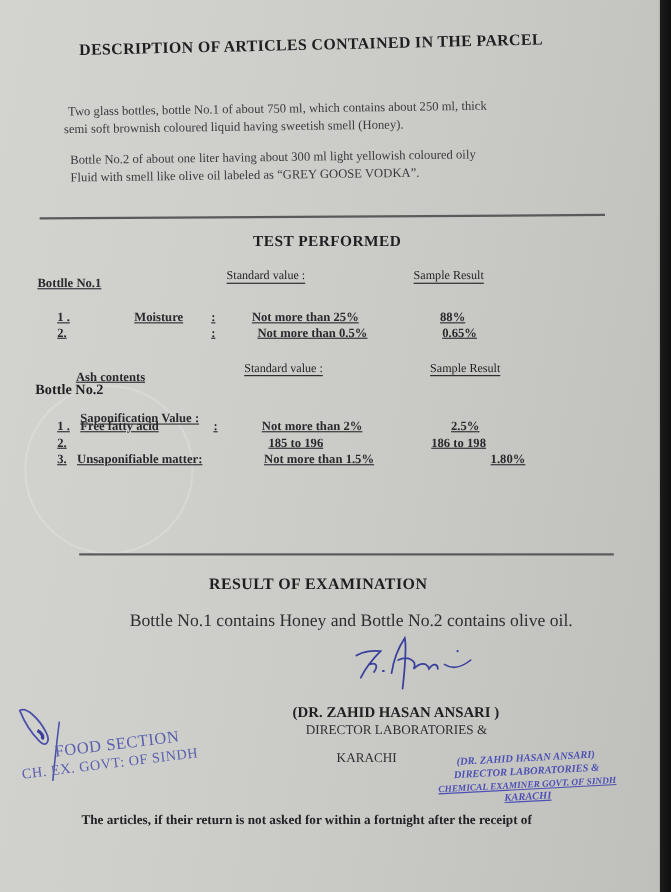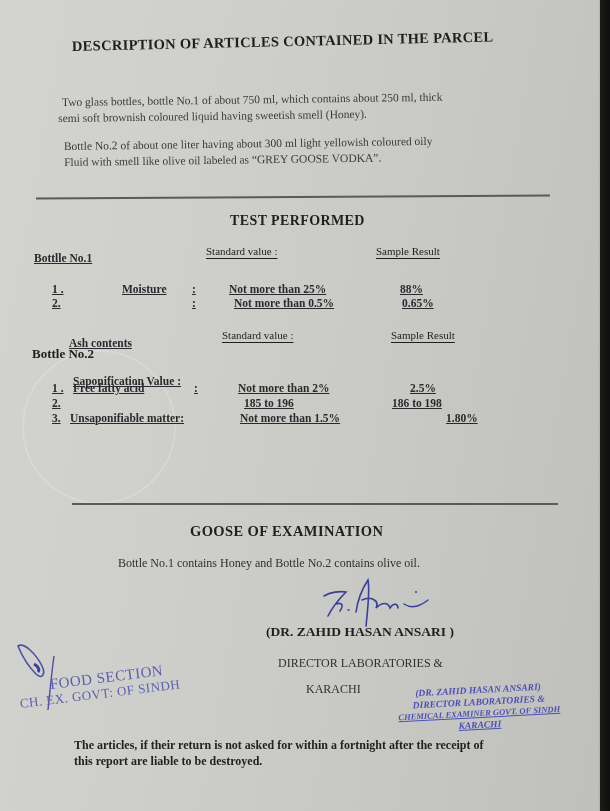--- a/index.html
+++ b/index.html
@@ -102,47 +102,46 @@
   </div>
   <div>
     <div class="abs row" style="left:52px; top:412px;">3.</div>
     <div class="abs row" style="left:70px; top:412px;">Unsaponifiable matter:</div>
     <div class="abs row" style="left:240px; top:412px;">Not more than 1.5%</div>
     <div class="abs row" style="left:402px; top:412px;margin-left:44px;">1.80%</div>
   </div>
 
   <div class="rule" style="left:72px; top:503px; width:486px;"></div>
 
-  <div class="abs section-head" style="left:190px; top:523px; font-size:14.5px;">GOOSE OF EXAMINATION</div>
-  <div class="abs" style="left:118px; top:556px; font-size:12px; color:#2f2f33;">Bottle No.1  contains Honey  and  Bottle No.2  contains olive oil.</div>
+  <div class="abs section-head" style="left:190px; top:523px; font-size:14.5px;">RESULT OF EXAMINATION</div>
+  <div class="abs" style="left:118px; top:556px; font-size:16px; color:#2f2f33;">Bottle No.1  contains Honey  and  Bottle No.2  contains olive oil.</div>
 
   <svg class="abs" style="left:318px; top:578px;" width="115" height="60" viewBox="0 0 115 60">
     <path d="M6 18 C12 14 22 13 28 14 C22 20 14 30 10 38 M18 26 C24 24 26 27 22 33 M30 32 L31 32" fill="none" stroke="#3a3f9c" stroke-width="1.6" stroke-linecap="round"></path>
     <path d="M38 34 C40 20 46 8 50 2 C52 12 50 30 48 48 M44 22 C52 18 62 22 58 30 C64 24 70 24 72 30 C76 24 80 26 80 30" fill="none" stroke="#3a3f9c" stroke-width="1.6" stroke-linecap="round"></path>
     <path d="M86 26 C92 30 100 30 110 22" fill="none" stroke="#3a3f9c" stroke-width="1.4" stroke-linecap="round"></path>
     <circle cx="98" cy="14" r="1" fill="#3a3f9c"></circle>
   </svg>
 
-  <div class="abs sig-name" style="left:266px; top:624px;">(DR. ZAHID  HASAN  ANSARI   )</div>
+  <div class="abs sig-name" style="left:266px; top:640px;">(DR. ZAHID  HASAN  ANSARI   )</div>
   <div class="abs sig-line" style="left:278px; top:656px;">DIRECTOR LABORATORIES &amp;</div>
   <div class="abs sig-line" style="left:306px; top:682px;">KARACHI</div>
 
   <svg class="abs" style="left:14px; top:640px;" width="50" height="72" viewBox="0 0 50 72">
     <path d="M4 6 C10 2 22 14 28 26 C32 34 28 40 22 34 C14 26 8 16 4 6 Z" fill="none" stroke="#4b4fa8" stroke-width="1.6"></path>
     <path d="M20 24 C24 26 26 30 24 32" fill="none" stroke="#3a3f9c" stroke-width="3"></path>
     <path d="M40 16 C38 30 36 50 34 70" fill="none" stroke="#4b4fa8" stroke-width="1.4"></path>
   </svg>
   <div class="abs stamp-food" style="left:50px; top:676px;">FOOD SECTION</div>
   <div class="abs stamp-food2" style="left:20px; top:696px;">CH. EX. GOVT: OF SINDH</div>
 
   <div class="abs stamp-dr" style="left:394px; top:685px; width:170px;">
     <div>(DR. ZAHID HASAN ANSARI)</div>
     <div>DIRECTOR LABORATORIES &amp;</div>
     <div style="text-decoration:underline; font-size:8.5px;">CHEMICAL EXAMINER GOVT. OF SINDH</div>
     <div style="text-decoration:underline;">KARACHI</div>
   </div>
 
   <div class="abs footer" style="left:74px; top:737px;">
     <div>The articles, if their return is not asked for within a fortnight after the receipt of</div>
-    <div>this report  are liable to be destroyed.</div>
   </div>
 </div>
 <div class="edge-shadow"></div>
 
 </body></html>

